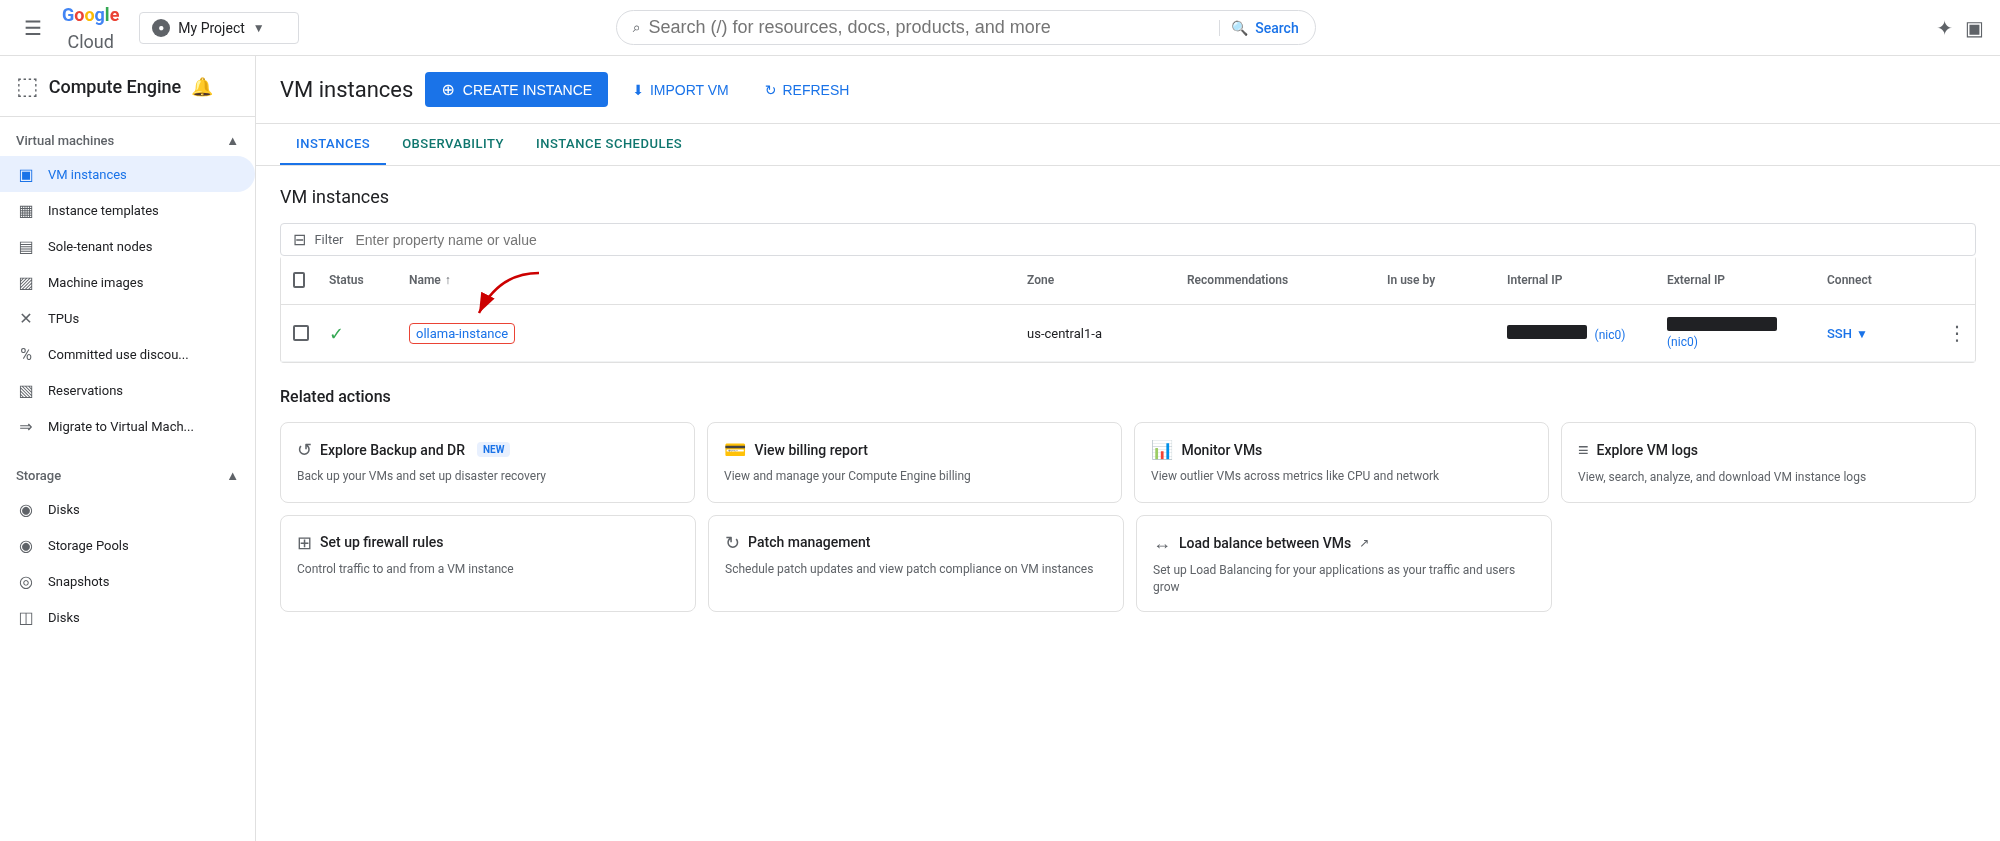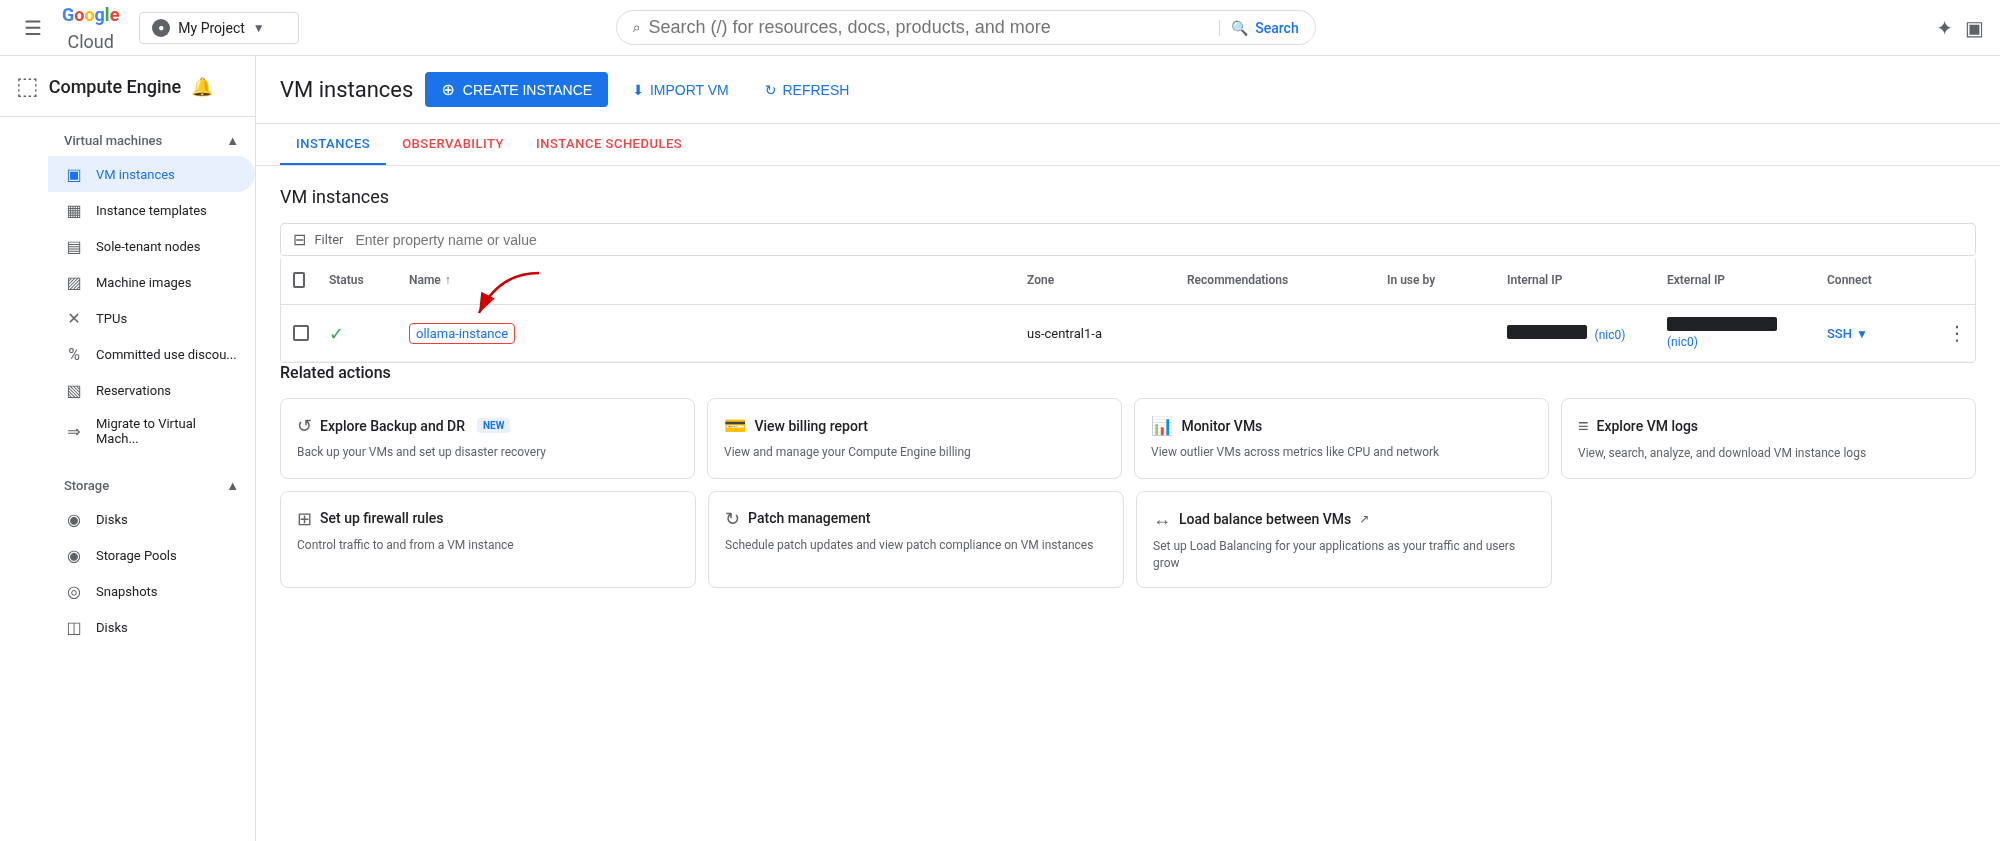--- a/index.html
+++ b/index.html
@@ -18,46 +18,46 @@
     .gem-icon { font-size: 20px; color: #5f6368; cursor: pointer; }
 
     
     .main-layout { display: flex; flex: 1; overflow: hidden; }
 
     
     .sidebar { width: 256px; flex-shrink: 0; border-right: 1px solid #e0e0e0; overflow-y: auto; background: #fff; }
     .sidebar-header { display: flex; align-items: center; gap: 10px; padding: 16px; border-bottom: 1px solid #e0e0e0; }
     .sidebar-title { font-size: 18px; font-weight: 500; color: #202124; }
     .sidebar-bell { color: #1a73e8; font-size: 18px; cursor: pointer; }
-    .sidebar-section { padding: 8px 0; margin-left: 48px; }
+    .sidebar-section { padding: 8px 0; }
     .sidebar-section-header { display: flex; align-items: center; justify-content: space-between; padding: 8px 16px; font-size: 13px; font-weight: 500; color: #5f6368; cursor: pointer; }
     .sidebar-item { display: flex; align-items: center; gap: 12px; padding: 8px 16px; cursor: pointer; color: #202124; font-size: 13px; }
     .sidebar-item.active { background: #e8f0fe; color: #1a73e8; border-radius: 0 24px 24px 0; }
     .sidebar-item .item-icon { width: 20px; height: 20px; display: flex; align-items: center; justify-content: center; flex-shrink: 0; color: #5f6368; font-size: 16px; }
     .sidebar-item.active .item-icon { color: #1a73e8; }
 
     
     .content { flex: 1; overflow-y: auto; display: flex; flex-direction: column; }
     .content-header { display: flex; align-items: center; gap: 12px; padding: 16px 24px; border-bottom: 1px solid #e0e0e0; flex-shrink: 0; }
     .page-title { font-size: 22px; font-weight: 400; color: #202124; }
     .btn-primary { display: flex; align-items: center; gap: 8px; background: #1a73e8; color: #fff; border: none; border-radius: 4px; padding: 8px 16px; font-size: 14px; font-weight: 500; cursor: pointer; }
     .btn-secondary { display: flex; align-items: center; gap: 6px; background: transparent; color: #1a73e8; border: none; padding: 8px 12px; font-size: 14px; font-weight: 500; cursor: pointer; }
     .tabs { display: flex; border-bottom: 1px solid #e0e0e0; padding: 0 24px; flex-shrink: 0; }
-    .tab { padding: 12px 16px; font-size: 13px; font-weight: 500; color: #ef4444; cursor: pointer; border-bottom: 2px solid transparent; letter-spacing: 0.5px; }
+    .tab { padding: 12px 16px; font-size: 13px; font-weight: 500; color: #0f766e; cursor: pointer; border-bottom: 2px solid transparent; letter-spacing: 0.5px; }
     .tab.active { color: #1a73e8; border-bottom: 2px solid #1a73e8; }
     .content-body { padding: 20px 24px; flex: 1; }
     .section-title { font-size: 18px; font-weight: 400; color: #202124; margin-bottom: 16px; }
 
     
     .filter-bar { display: flex; align-items: center; gap: 8px; border: 1px solid #dadce0; border-radius: 4px; padding: 6px 12px; margin-bottom: 0; }
     .filter-icon { color: #5f6368; font-size: 16px; }
     .filter-input { border: none; outline: none; font-size: 14px; color: #5f6368; flex: 1; background: transparent; }
 
     
-    .table-container { border: 1px solid #e0e0e0; border-radius: 4px; }
+    .table-container { border: 1px solid #e0e0e0; border-radius: 4px; margin-bottom: 24px; }
     .table-header { display: grid; grid-template-columns: 36px 80px 1fr 160px 200px 120px 160px 160px 120px 40px; align-items: center; padding: 8px 0; border-bottom: 1px solid #e0e0e0; background: #fff; }
     .th { font-size: 12px; font-weight: 600; color: #5f6368; padding: 8px 12px; display: flex; align-items: center; gap: 4px; }
     .table-row { display: grid; grid-template-columns: 36px 80px 1fr 160px 200px 120px 160px 160px 120px 40px; align-items: center; padding: 4px 0; border-bottom: 1px solid #f1f3f4; }
     .td { padding: 8px 12px; font-size: 13px; color: #202124; }
     .status-green { color: #34a853; font-size: 18px; }
     .instance-link { color: #1a73e8; text-decoration: none; cursor: pointer; border: 1.5px solid #ea4335; border-radius: 4px; padding: 2px 6px; display: inline-block; position: relative; }
     .redacted { background: #202124; color: transparent; border-radius: 2px; display: inline-block; height: 14px; }
     .nic-link { color: #1a73e8; text-decoration: none; font-size: 12px; }
     .ssh-btn { display: flex; align-items: flex-end; gap: 4px; color: #1a73e8; font-size: 13px; font-weight: 500; cursor: pointer; }
     .more-btn { color: #5f6368; cursor: pointer; font-size: 20px; }

